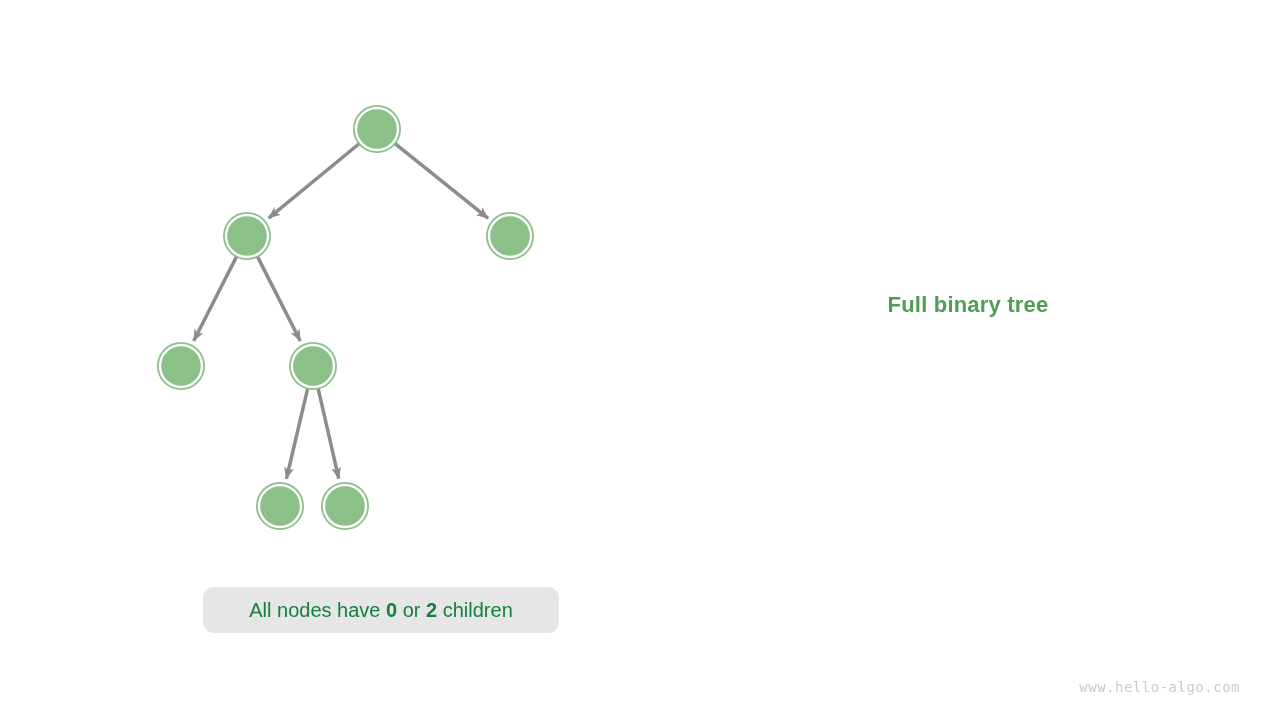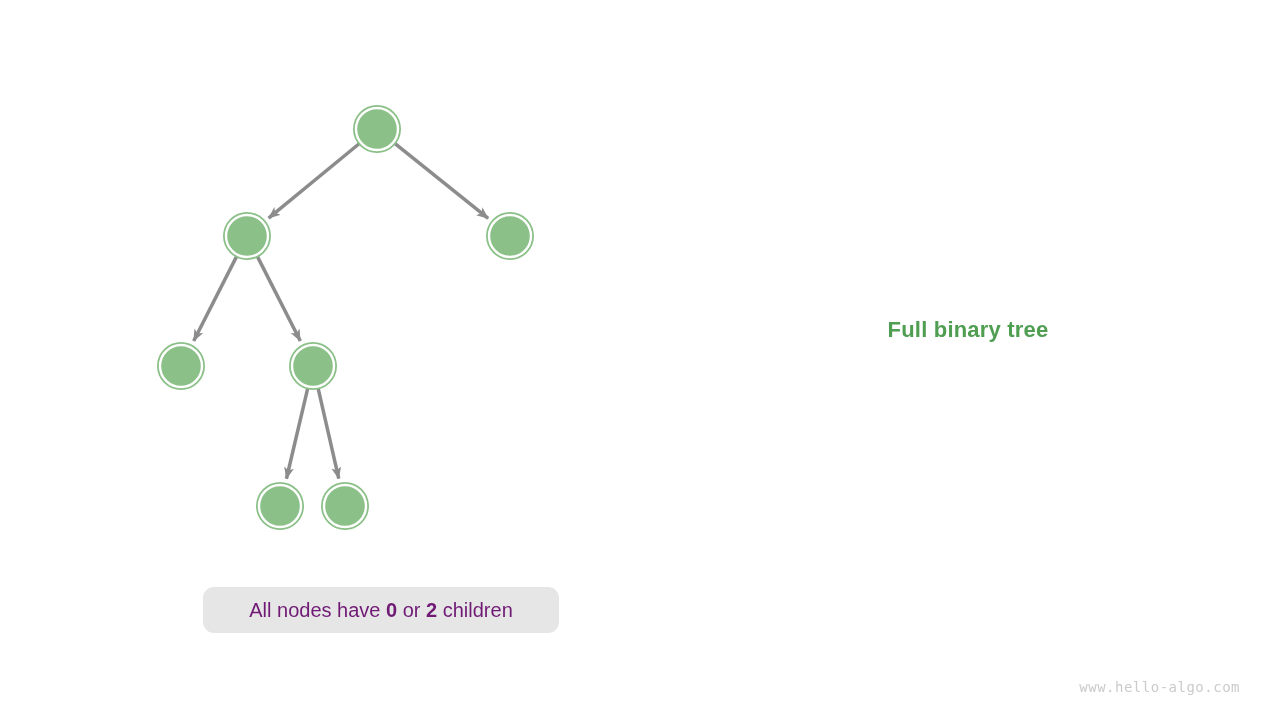--- a/index.html
+++ b/index.html
@@ -17,21 +17,21 @@
   #tree-svg {
     position: absolute;
     left: 0;
     top: 0;
     width: 1280px;
     height: 720px;
   }
   .diagram-title {
     position: absolute;
     left: 818px;
-    top: 317px;
+    top: 292px;
     width: 300px;
     text-align: center;
     font-size: 22px;
     font-weight: bold;
     letter-spacing: 0.2px;
   }
   .caption-box {
     position: absolute;
     left: 203px;
     top: 587px;
@@ -103,21 +103,21 @@
       </g>
       <g>
         <circle cx="345" cy="506" r="24" fill="#8bc088"></circle>
         <circle cx="345" cy="506" r="21" fill="none" stroke="#ffffff" stroke-width="2.4"></circle>
       </g>
     </g>
 </svg>
 
 <div class="diagram-title" style="color: rgb(79, 158, 82);">Full binary tree</div>
 
-<div class="caption-box" style="background: rgb(230, 230, 230); color: #701a75; justify-content: center;">
+<div class="caption-box" style="background: rgb(230, 230, 230); color: #15803d; justify-content: center;">
   <span>All nodes have </span>
     <span class="caption-bold">0</span>
     <span> or </span>
     <span class="caption-bold">2</span>
     <span> children</span>
 </div>
 
 <div class="watermark" style="color: rgb(203, 203, 203);">www.hello-algo.com</div>
 
 </body></html>

